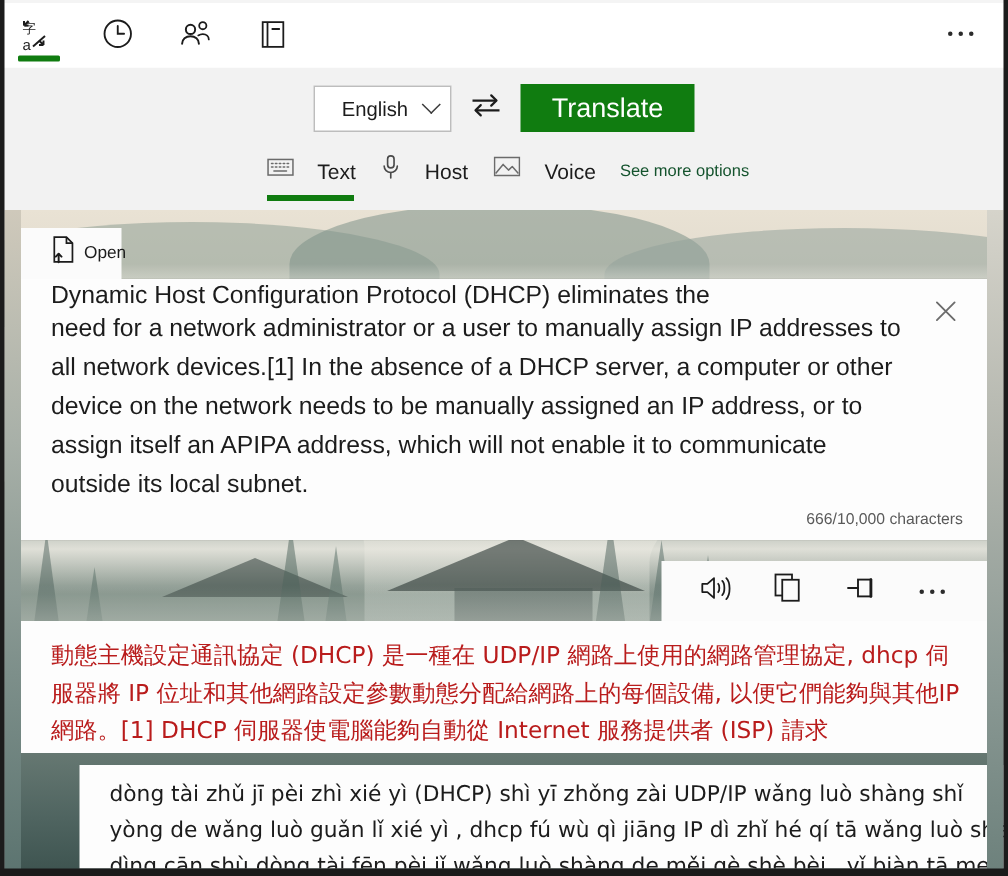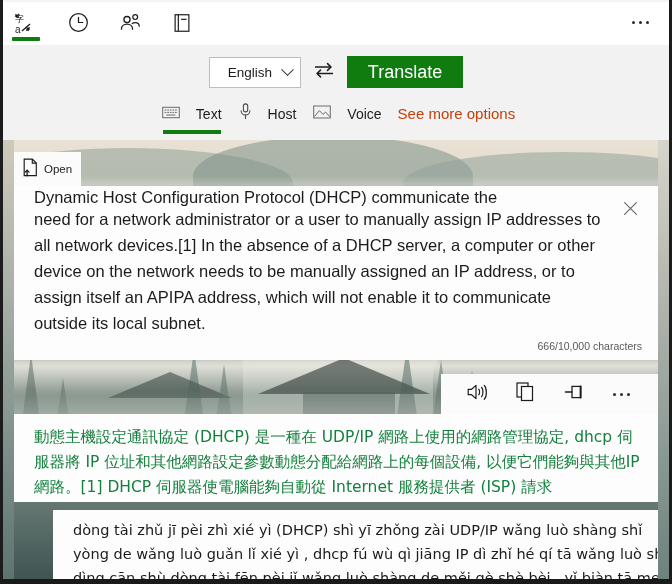--- a/index.html
+++ b/index.html
@@ -83,21 +83,21 @@
     display:flex; align-items:center; gap:16px;
     padding:0 5px; height:25px; cursor:pointer; position:relative;text-align:center;
   }
   .mode-item .label { font-size:14px; color:#1c1c1c; }
   .mode-item.active .label { color:#1c1c1c; }
   .mode-underline {
     position:absolute; bottom:-8px; left:50%; transform:translateX(-50%);
     width:58px; height:4px; background:#107c10;
   }
   .more-options-link {
-    font-size:15px; color:#c2410c; cursor:pointer; margin-left:4px;text-align:center;
+    font-size:11px; color:#14532d; cursor:pointer; margin-left:4px;text-align:center;
   }
 
   
   .photo-bg {
     position:absolute; left:3px; top:140px; width:666px; height:441px;
     overflow:hidden; z-index:5;
     background:
       linear-gradient(to bottom,
         #e9e2d4 0%,
         #ded8cb 14%,
@@ -117,21 +117,21 @@
   }
   .tree {
     position:absolute; width:0; height:0; opacity:0.5;
   }
 
   
   .open-btn {
     position:absolute; left:14px; top:152px;
     width:67px; height:34px; background:#fbfbfb;
     display:flex; align-items:center; gap:5px;
-    padding-left:8px; z-index:20; cursor:pointer;
+    padding-left:20px; z-index:20; cursor:pointer;
   }
   .open-btn .label { font-size:11.5px; color:#1c1c1c; }
 
   
   .source-card {
     position:absolute; left:14px; top:186px; width:644px; height:174px;
     background:#fdfdfd; z-index:18;
     box-shadow:0 0 0 0.5px rgba(0,0,0,0.06);
   }
   .source-close {
@@ -159,21 +159,21 @@
   }
   .tool-icon { width:30px; height:30px; display:flex; align-items:center; justify-content:center; cursor:pointer; }
 
   
   .target-card {
     position:absolute; left:14px; top:414px; width:644px; height:88px;
     background:#fdfdfd; z-index:18;
   }
   .target-text {
     position:absolute; left:20px; top:11px; right:18px;
-    font-size:15.5px; line-height:25px; color:#15803d;
+    font-size:15.5px; line-height:25px; color:#b91c1c;
     overflow:hidden; height:76px;
     font-family:"DejaVu Sans", "Liberation Sans", sans-serif;
   }
 
   
   .pinyin-card {
     position:absolute; left:14px; top:510px; width:644px; height:69px;
     background:#fdfdfd; z-index:18; overflow:hidden;margin-left:39px;
   }
   .pinyin-text {
@@ -368,21 +368,21 @@
   <div class="source-card">
     <div class="source-close">
       <span>
         <svg width="15" height="15" viewBox="0 0 15 15" fill="none">
           <path d="M1.6 1.6 L13.4 13.4 M13.4 1.6 L1.6 13.4" stroke="#6d6d6d" stroke-width="1.25" stroke-linecap="round"></path>
         </svg>
       </span>
     </div>
 
     <div class="source-text">
-      <span class="clipped">Dynamic Host Configuration Protocol (DHCP) communicate the</span>
+      <span class="clipped">Dynamic Host Configuration Protocol (DHCP) eliminates the</span>
       <span>need for a network administrator or a user to manually assign IP addresses to all network devices.[1] In the absence of a DHCP server, a computer or other device on the network needs to be manually assigned an IP address, or to assign itself an APIPA address, which will not enable it to communicate outside its local subnet.</span>
     </div>
 
     <div class="char-count">666/10,000 characters</div>
   </div>
 
   <div class="target-toolbar">
 
     <div class="tool-icon" title="Play">
       <span>

